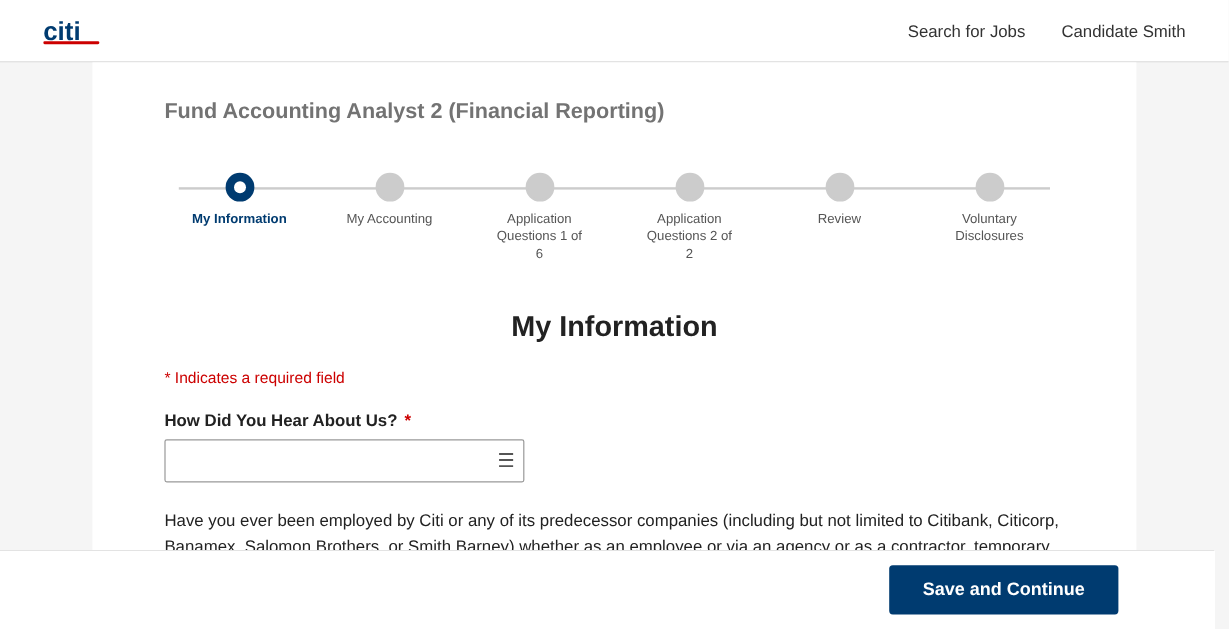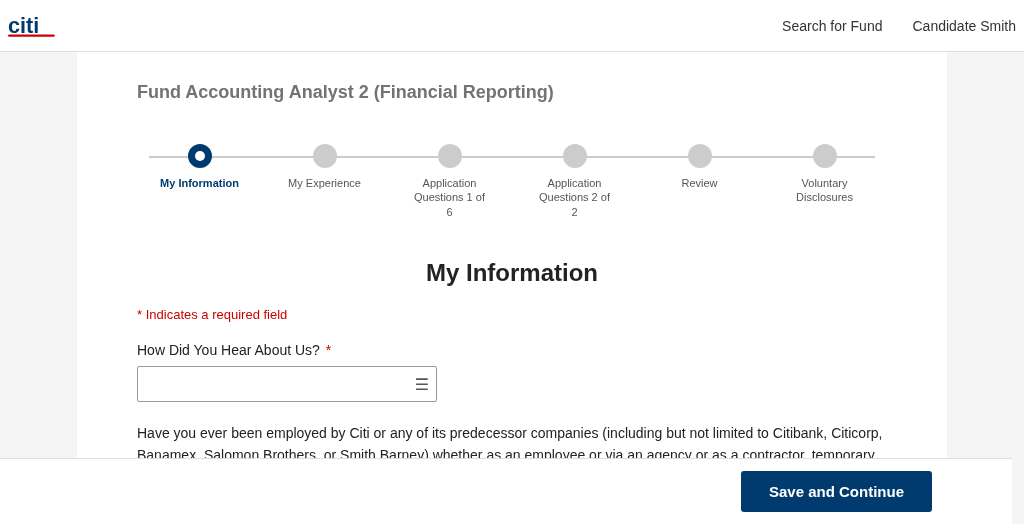--- a/index.html
+++ b/index.html
@@ -11,21 +11,21 @@
     }
 
     
     .header {
       background: #fff;
       border-bottom: 1px solid #ddd;
       height: 52px;
       display: flex;
       align-items: center;
       justify-content: space-between;
-      padding: 0 8px;
+      padding: 0 36px;
       position: relative;
     }
     .header-logo {
       display: flex;
       align-items: center;
     }
     .citi-logo {
       width: 48px;
       height: 32px;
     }
@@ -141,21 +141,21 @@
       color: #cc0000;
     }
 
     
     .form-group {
       margin-bottom: 20px;
     }
     .form-label {
       display: block;
       font-size: 14px;
-      font-weight: 400;
+      font-weight: 700;
       margin-bottom: 8px;
       color: #222;
     }
     .form-label .required-star {
       color: #cc0000;
       margin-left: 2px;
     }
     .select-wrapper {
       position: relative;
       display: inline-block;
@@ -241,38 +241,38 @@
 
 <div class="header">
   <div class="header-logo">
     <svg class="citi-logo" viewBox="0 0 80 44" xmlns="http://www.w3.org/2000/svg">
 
       <text x="0" y="34" font-family="Arial" font-size="36" font-weight="bold" fill="#003b70">citi</text>
       <rect x="0" y="36" width="78" height="4" rx="2" fill="#cc0000"></rect>
     </svg>
   </div>
   <div class="header-nav">
-    <a href="#">Search for Fund</a>
+    <a href="#">Search for Jobs</a>
     <a href="#">Candidate Smith</a>
   </div>
 </div>
 
 <div class="page-wrapper">
   <div class="content-area">
 
     <div class="job-title">Fund Accounting Analyst 2 (Financial Reporting)</div>
 
     <div class="progress-bar">
       <div class="step">
         <div class="step-circle active"></div>
         <span class="step-label active">My Information</span>
       </div>
       <div class="step">
         <div class="step-circle"></div>
-        <span class="step-label">My Experience</span>
+        <span class="step-label">My Accounting</span>
       </div>
       <div class="step">
         <div class="step-circle"></div>
         <span class="step-label">Application Questions 1 of 6</span>
       </div>
       <div class="step">
         <div class="step-circle"></div>
         <span class="step-label">Application Questions 2 of 2</span>
       </div>
       <div class="step">

